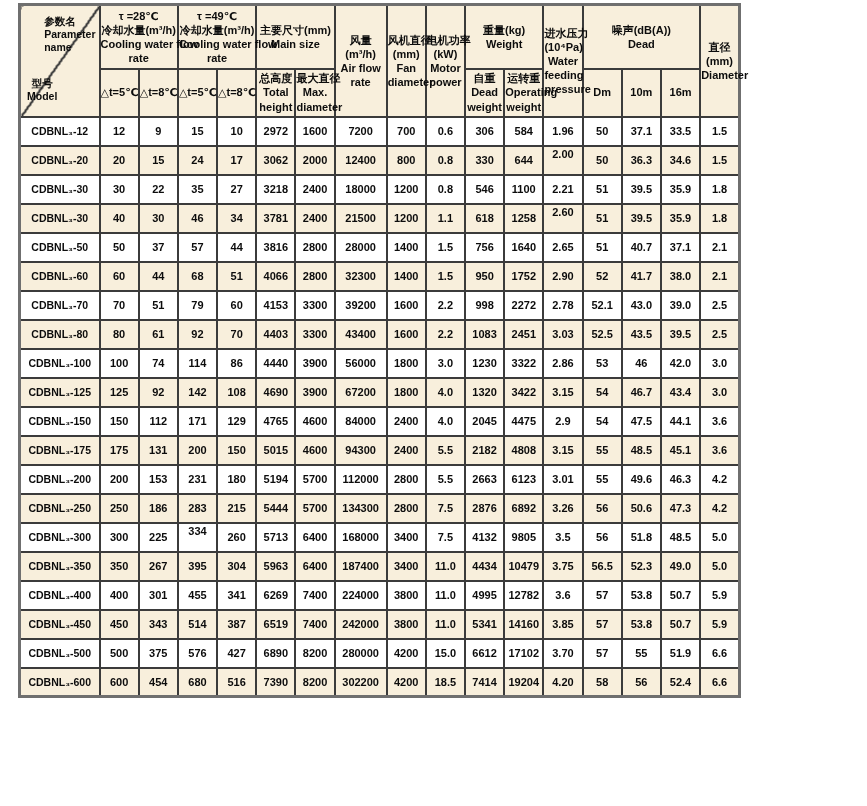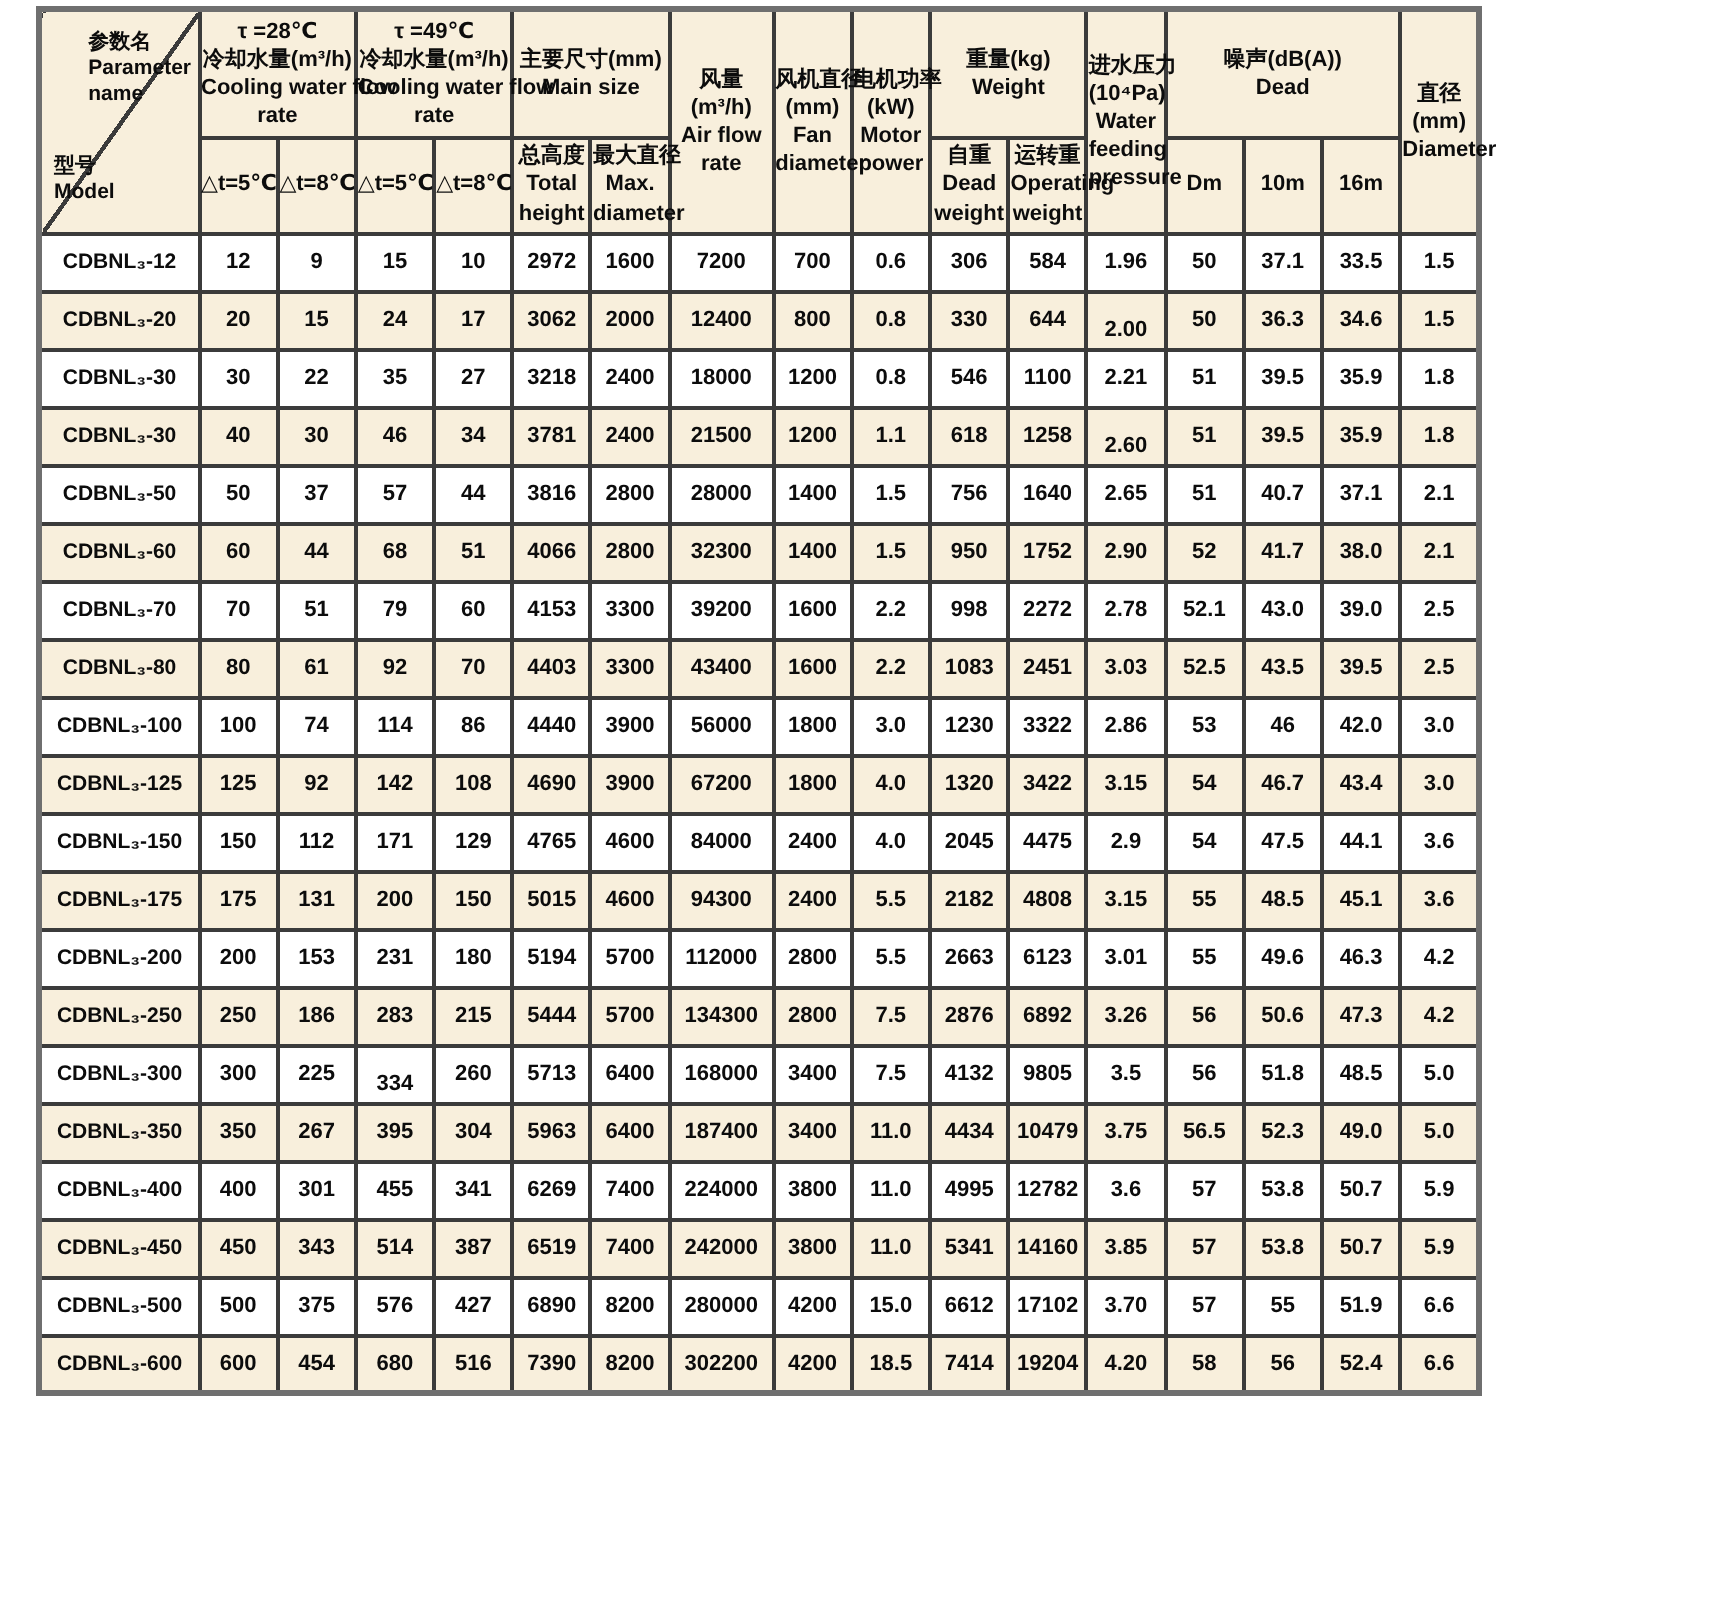--- a/index.html
+++ b/index.html
@@ -26,38 +26,38 @@
     background:var(--cream,#f8efdc);
     font-size:11px;line-height:1.28;font-weight:bold;
   }
   thead .ln{white-space:nowrap;}
   tr.hrow1{height:64px;}
   tr.hrow2{height:48px;}
   tbody tr{height:29px;}
   tbody tr:nth-child(even){background:var(--cream,#f8efdc);}
   tbody th,tbody td{font-size:11px;font-weight:bold;}
   tbody th.model{font-size:10.5px;}
-  td.raised{vertical-align:top;padding-top:12px;}
+  td.raised{vertical-align:top;padding-top:1px;}
 
   th.corner{
     position:relative;
     background-image:linear-gradient(to bottom right,
       transparent calc(50% - 1.1px),
       var(--border,#3b3b3b) calc(50% - 1.1px),
       var(--border,#3b3b3b) calc(50% + 1.1px),
       transparent calc(50% + 1.1px));
     background-color:var(--cream,#f8efdc);
   }
   .corner-top{
     position:absolute;top:9px;right:3px;
     text-align:left;font-size:10.5px;line-height:1.25;
   }
   .corner-bottom{
     position:absolute;bottom:12px;left:6px;
-    text-align:left;font-size:10.5px;line-height:1.25;
+    text-align:center;font-size:10.5px;line-height:1.25;
   }
 </style>
 </head>
 <body>
 
 <div class="page">
 
   <table>
     <colgroup id="cols">
         <col style="width: 80px;">

